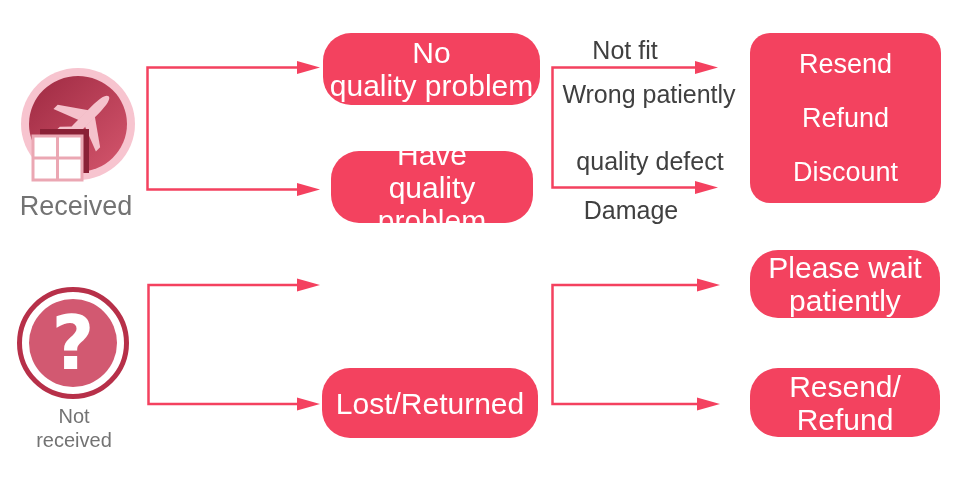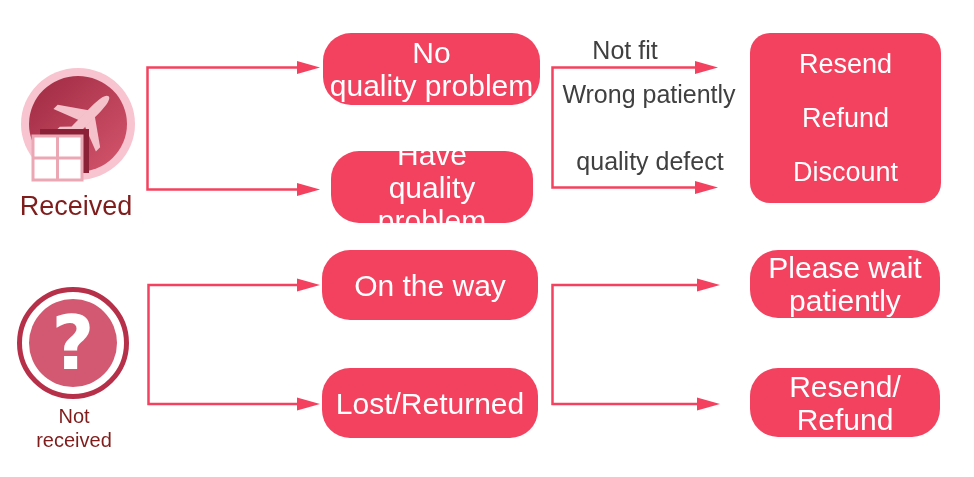--- a/index.html
+++ b/index.html
@@ -20,21 +20,21 @@
     left: 0;
     top: 0;
     width: 974px;
     height: 477px;
   }
   .icon-svg {
     position: absolute;
   }
   .src-label {
     position: absolute;
-    color: #7f1d1d;
+    color: #737373;
     text-align: center;
     white-space: pre-line;
   }
   .src-label.received {
     left: 0px;
     top: 192px;
     width: 152px;
     font-size: 27px;
     line-height: 28px;
   }
@@ -138,26 +138,26 @@
     <circle cx="60" cy="60" r="44" fill="#d25971"></circle>
     <text x="60" y="86" text-anchor="middle" font-family="DejaVu Sans, sans-serif" font-size="74" font-weight="bold" fill="#ffffff">?</text>
   </svg>
   <div class="src-label not-received">Not
 received</div>
 
   <div class="box mid-1">No
 quality problem</div>
   <div class="box mid-2">Have
 quality problem</div>
-  <div class="box mid-3">On the way</div>
   <div class="box mid-4">Lost/Returned</div>
 
   <div class="branch-label bl-1">Not fit</div>
   <div class="branch-label bl-2">Wrong patiently</div>
   <div class="branch-label bl-3">quality defect</div>
+  <div class="branch-label bl-4">Damage</div>
 
   <div class="box big">Resend
 Refund
 Discount</div>
   <div class="box res-2">Please wait
 patiently</div>
   <div class="box res-3">Resend/
 Refund</div>
 
 </div>

